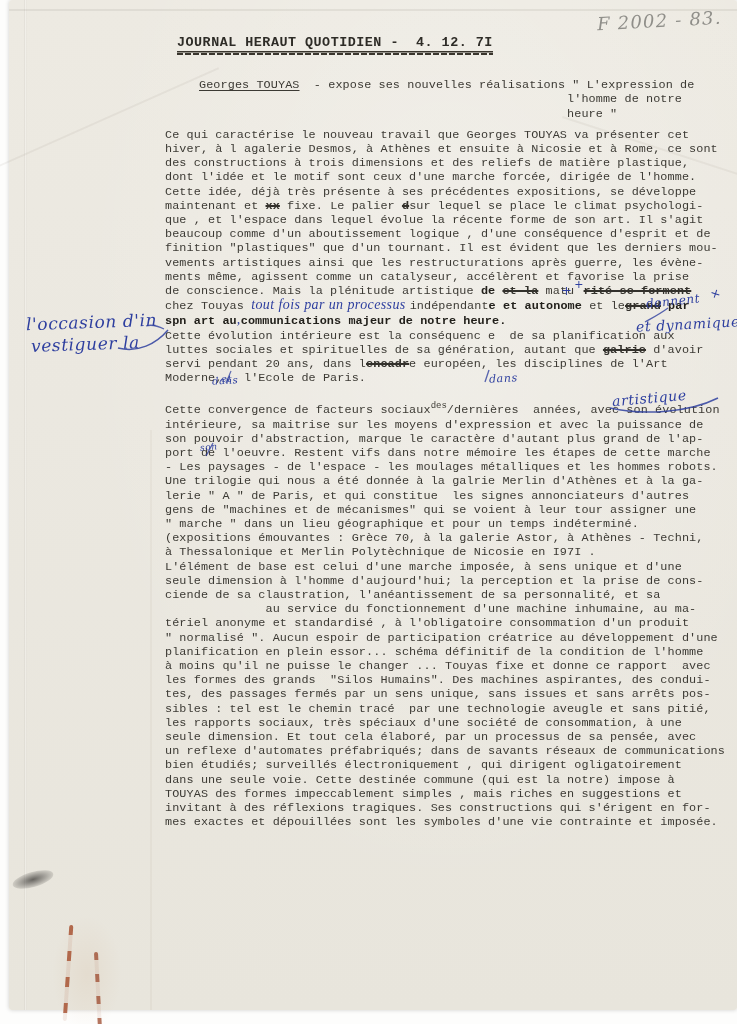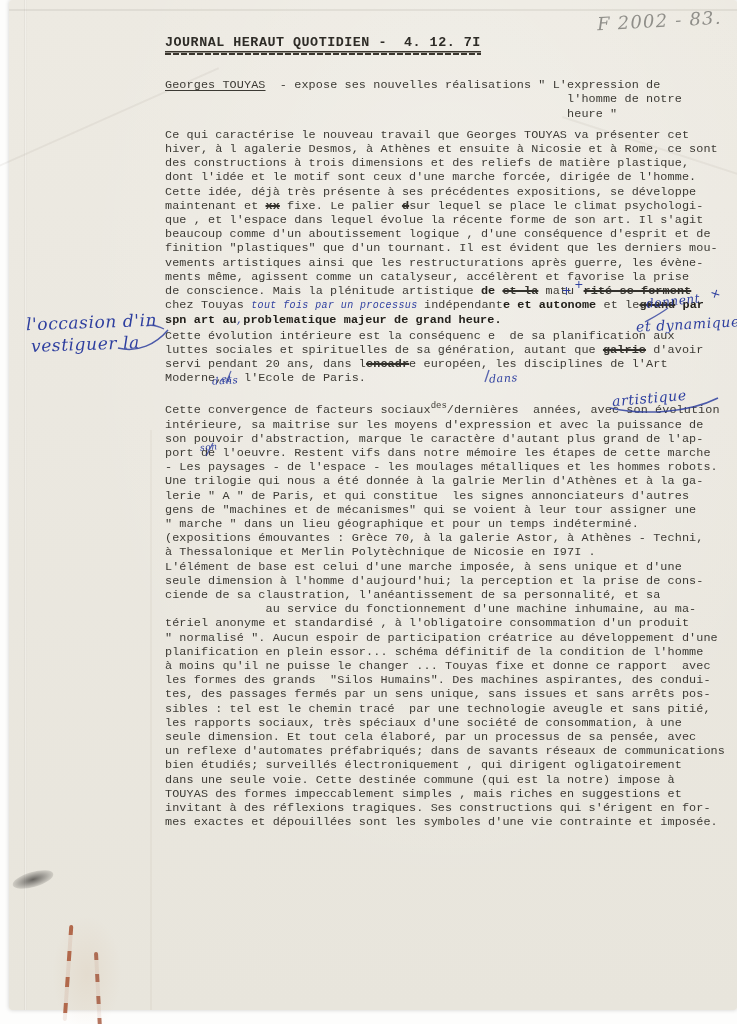--- a/index.html
+++ b/index.html
@@ -39,34 +39,35 @@
     background:radial-gradient(ellipse,rgba(190,140,90,.10),transparent 70%);}
   
   #doc{
     position:absolute;left:165px;top:36px;width:575px;
     color:#3c3a34;font-size:11.8px;line-height:14.2px;letter-spacing:.1px;
   }
   .line{white-space:pre;}
   .seg-n{}
   .seg-b{font-weight:bold;color:#22201b;}
   .seg-x{text-decoration:line-through;text-decoration-thickness:1.6px;color:#33312c;font-weight:bold;}
-  .seg-u{text-decoration:underline;text-underline-offset:2px;}
-  .seg-h{font-family:Liberation Mono, monospace;font-style:italic;
-         color:#2e3f9f;font-size:10px;letter-spacing:.4px;}
+  .seg-u{text-decoration:underline;text-underline-offset:2px;margin-left:34px;}
+  .seg-h{font-family:Liberation Serif, serif;font-style:italic;
+         color:#2e3f9f;font-size:14px;letter-spacing:.4px;}
   .seg-hs{font-family:"DejaVu Serif","Liberation Serif",serif;font-style:italic;color:#2e3f9f;
          font-size:11px;position:relative;top:-6px;}
   .seg-ts{font-size:9px;vertical-align:super;letter-spacing:0;margin-top:11px;}
   .block.title .line span{
     font-weight:bold;font-size:13.4px;letter-spacing:.5px;color:#2e2c27;
     display:inline-block;padding-bottom:5px;
     background-image:linear-gradient(#3a362e,#3a362e),
       repeating-linear-gradient(90deg,#3a362e 0 6px,transparent 6px 8px);
     background-size:100% 1.5px,100% 2px;
     background-position:0 calc(100% - 3px),0 100%;
     background-repeat:no-repeat,no-repeat;
+    margin-left:12px;
   }
   
   .ann{position:absolute;white-space:pre;pointer-events:none;
     font-family:"DejaVu Serif","Liberation Serif",serif;font-style:italic;}
   .ann.hw{color:#2e3f9f;letter-spacing:.6px;}
   .ann.pencil{color:#8f8e89;letter-spacing:1.2px;}
   svg.overlay{position:absolute;left:0;top:0;pointer-events:none;}
 </style>
 </head>
 <body>
@@ -98,21 +99,21 @@
       <div class="line"><span class="seg-n">dont l'idée et le motif sont ceux d'une marche forcée, dirigée de l'homme.</span></div>
       <div class="line"><span class="seg-n">Cette idée, déjà très présente à ses précédentes expositions, se développe</span></div>
       <div class="line"><span class="seg-n">maintenant et </span><span class="seg-x">xx</span><span class="seg-n"> fixe. Le palier </span><span class="seg-x">d</span><span class="seg-n">sur lequel se place le climat psychologi-</span></div>
       <div class="line"><span class="seg-n">que , et l'espace dans lequel évolue la récente forme de son art. Il s'agit</span></div>
       <div class="line"><span class="seg-n">beaucoup comme d'un aboutissement logique , d'une conséquence d'esprit et de</span></div>
       <div class="line"><span class="seg-n">finition "plastiques" que d'un tournant. Il est évident que les derniers mou-</span></div>
       <div class="line"><span class="seg-n">vements artistiques ainsi que les restructurations après guerre, les évène-</span></div>
       <div class="line"><span class="seg-n">ments même, agissent comme un catalyseur, accélèrent et favorise la prise</span></div>
       <div class="line"><span class="seg-n">de conscience. Mais la plénitude artistique </span><span class="seg-b">de </span><span class="seg-x">et la</span><span class="seg-n"> matu</span><span class="seg-hs">+</span><span class="seg-x">rité se forment</span></div>
       <div class="line"><span class="seg-n">chez Touyas </span><span class="seg-h">tout fois par un processus </span><span class="seg-n">indépendant</span><span class="seg-b">e et autonome</span><span class="seg-n"> et le</span><span class="seg-x">grand</span><span class="seg-b"> par</span></div>
-      <div class="line"><span class="seg-b">spn art au</span><span class="seg-h">,</span><span class="seg-b">problematique majeur de grand heure.</span></div>
+      <div class="line"><span class="seg-b">spn art au</span><span class="seg-h">,</span><span class="seg-b">communications majeur de notre heure.</span></div>
     </div>
     <div class="block ">
       <div class="line"><span class="seg-n">Cette évolution intérieure est la conséquenc e  de sa planification aux</span></div>
       <div class="line"><span class="seg-n">luttes sociales et spirituelles de sa génération, autant que </span><span class="seg-x">galrie</span><span class="seg-n"> d'avoir</span></div>
       <div class="line"><span class="seg-n">servi pendant 20 ans, dans l</span><span class="seg-x">encadr</span><span class="seg-n">e européen, les disciplines de l'Art</span></div>
       <div class="line"><span class="seg-n">Moderne,   l'Ecole de Paris.</span></div>
     </div>
     <div class="block " style="margin-top: 14px;">
       <div class="line"><span class="seg-n">Cette convergence de facteurs sociaux</span><span class="seg-ts">des</span><span class="seg-n">/dernières  années, avec son évolution</span></div>
       <div class="line"><span class="seg-n">intérieure, sa maitrise sur les moyens d'expression et avec la puissance de</span></div>

